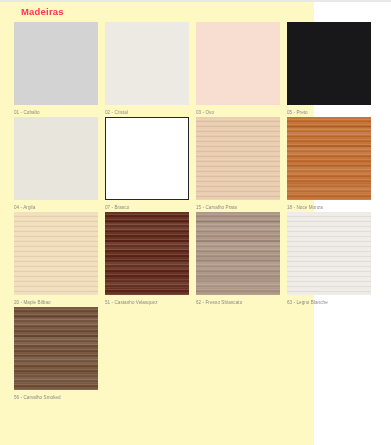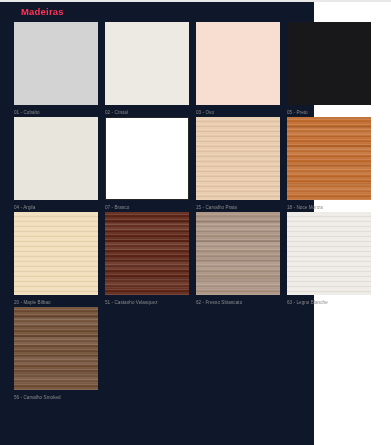--- a/index.html
+++ b/index.html
@@ -7,21 +7,21 @@
   html, body {
     margin: 0; padding: 0;
     width: 391px; height: 445px;
     background: #ffffff;
     font-family: "Liberation Sans", sans-serif;
     overflow: hidden;
   }
   #page {
     position: relative;
     width: 314px; height: 445px;
-    background: #0f172a;
+    background: #fef9c3;
   }
   .top-rule {
     position: absolute;
     left: 0; top: 0;
     width: 391px; height: 2px;
     background: #e8e8e8;
   }
   .section-title {
     position: absolute;
     left: 21px; top: 6px;

